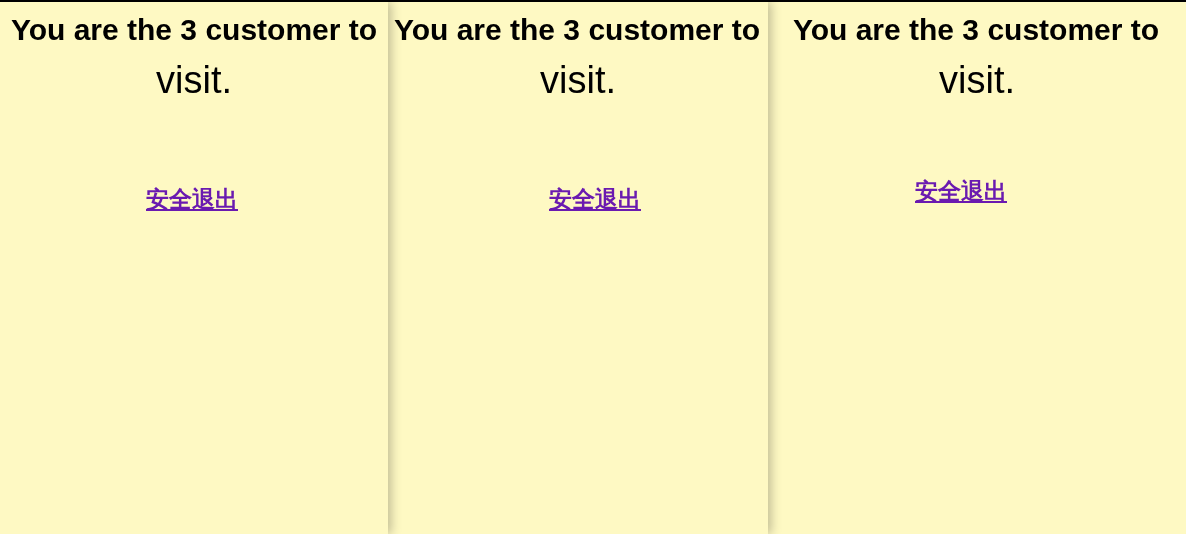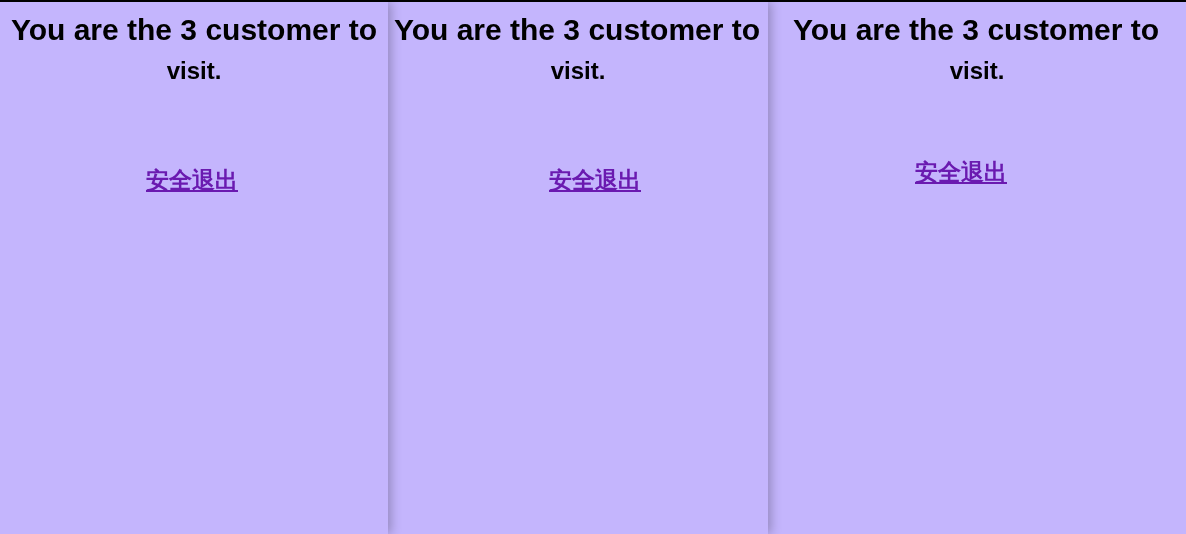--- a/index.html
+++ b/index.html
@@ -11,21 +11,21 @@
       width: 1186px;
       height: 534px;
       background: #ffffff;
       display: flex;
       font-family: "Helvetica Neue", Helvetica, Arial, "Microsoft YaHei", "PingFang SC", sans-serif;
       overflow: hidden;
       border-top: 2px solid #000;
     }
     .panel {
       flex: 0 0 auto;
-      background: #c4b5fd;
+      background: #fef9c3;
       position: relative;
       overflow: hidden;
       text-align: center;
     }
     .panel-1 {
       width: 388px;
       box-shadow: 3px 0 10px rgba(0,0,0,0.25);
       z-index: 3;
     }
     .panel-2 {
@@ -48,22 +48,22 @@
     .panel-1 .heading {
       margin-left: 0px;
     }
     .panel-2 .heading {
       margin-left: -2px;
     }
     .panel-3 .heading {
       margin-left: -2px;
     }
     .heading-line2 {
-      font-size: 24px;
-      font-weight: 700;
+      font-size: 38px;
+      font-weight: 400;
       color: #000;
       line-height: 1.35;
       padding-top: 4px;
     }
     .logout-link {
       display: inline-block;
       margin-top: 78px;
       color: #6a1ab0;
       font-size: 23px;
       font-weight: 600;

